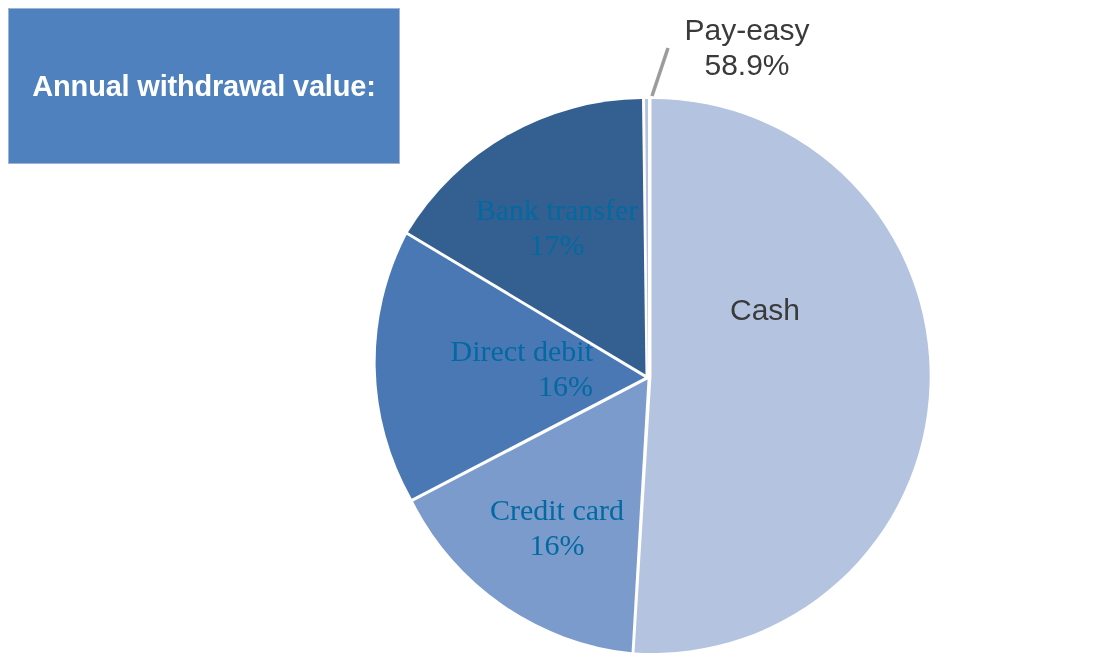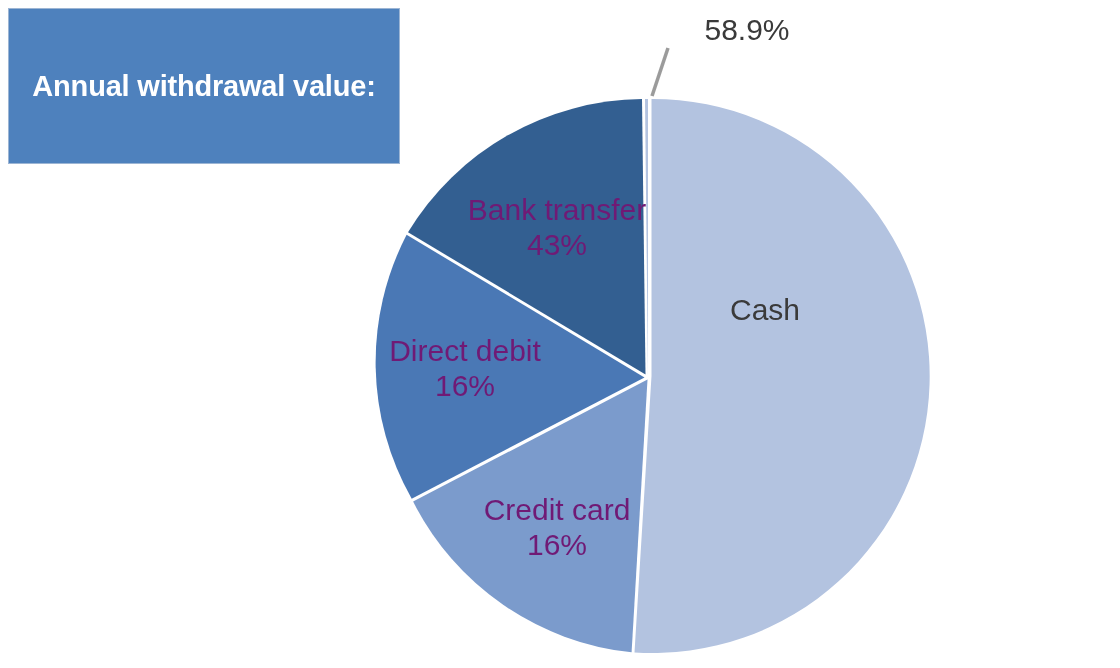--- a/index.html
+++ b/index.html
@@ -62,27 +62,27 @@
     white-space: nowrap;
     pointer-events: none;
   }
   .slice-label .lab-name,
   .slice-label .lab-val {
     display: block;
     font-size: 30px;
     font-weight: normal;
   }
   .label-light .lab-name,
-  .label-light .lab-val { color: #701a75; }
+  .label-light .lab-val { color: #0369a1; font-family: Liberation Serif, serif; }
   .label-dark .lab-name,
   .label-dark .lab-val { color: #3A3A3A; }
 
   #label-cash        { left: 690px; top: 292px; width: 150px; }
   #label-credit-card { left: 452px; top: 492px; width: 210px; }
-  #label-direct-debit{ left: 360px; top: 333px; width: 210px; }
+  #label-direct-debit{ left: 383px; top: 333px; width: 210px; text-align: right; }
   #label-bank-transfer{left: 448px; top: 192px; width: 218px; }
   #label-pay-easy    { left: 662px; top: 12px;  width: 170px; }
 </style>
 </head>
 <body>
 
 <div id="chart-root">
 
   <div class="summary-box">
     <span class="summary-line">Annual withdrawal value:</span>
@@ -112,20 +112,21 @@
     <span class="lab-val">16%</span>
   </div>
 
   <div class="slice-label label-light" id="label-direct-debit">
     <span class="lab-name">Direct debit</span>
     <span class="lab-val">16%</span>
   </div>
 
   <div class="slice-label label-light" id="label-bank-transfer">
     <span class="lab-name">Bank transfer</span>
-    <span class="lab-val">43%</span>
+    <span class="lab-val">17%</span>
   </div>
 
   <div class="slice-label label-dark" id="label-pay-easy">
+    <span class="lab-name">Pay-easy</span>
     <span class="lab-val">58.9%</span>
   </div>
 
 </div>
 
 </body></html>

